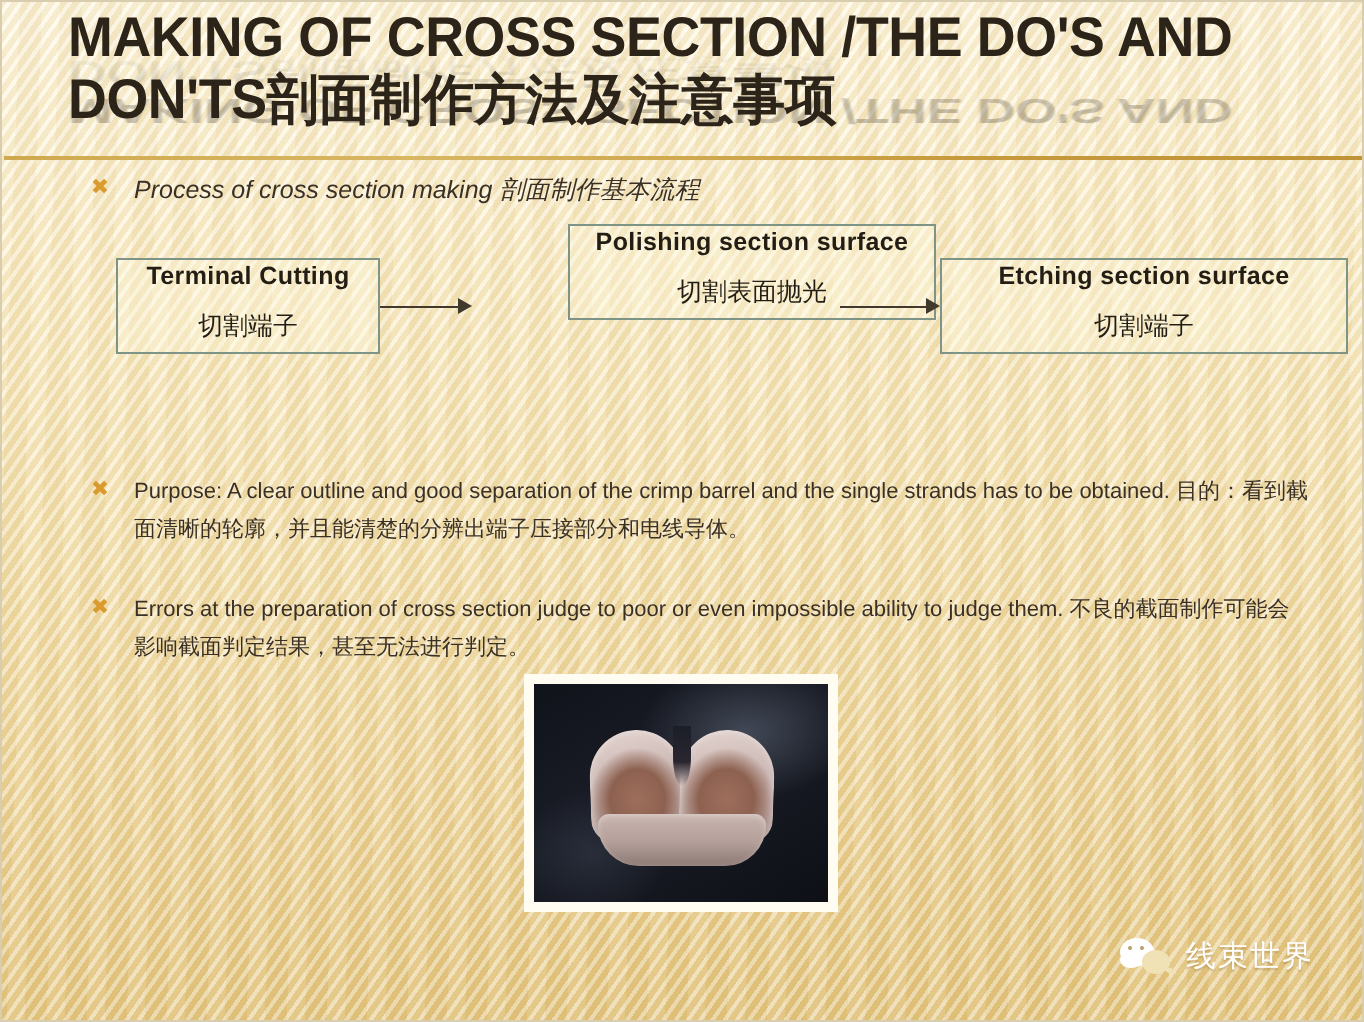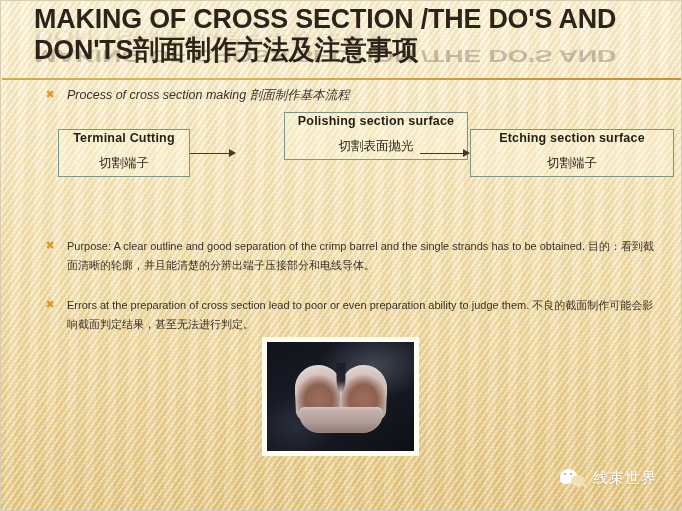--- a/index.html
+++ b/index.html
@@ -365,21 +365,21 @@
     <span class="proc-cn">切割端子</span>
   </div>
 
   <div class="bullet-row" id="bullet-purpose">
     <span class="bullet-mark">✖</span>
     <span class="bullet-text"> Purpose: A clear outline and good separation of the crimp barrel and the  single strands has to be obtained. 目的：看到截面清晰的轮廓，并且能清楚的分辨出端子压接部分和电线导体。</span>
   </div>
 
   <div class="bullet-row" id="bullet-errors">
     <span class="bullet-mark">✖</span>
-    <span class="bullet-text">Errors at the preparation of cross section lead to poor or even preparation ability to judge them. 不良的截面制作可能会影响截面判定结果，甚至无法进行判定。</span>
+    <span class="bullet-text">Errors at the preparation of cross section judge to poor or even impossible ability to judge them. 不良的截面制作可能会影响截面判定结果，甚至无法进行判定。</span>
   </div>
 
   <div id="photo-frame">
     <div id="photo">
       <div id="crimp">
         <div class="lobe" id="lobe-left"></div>
         <div class="lobe" id="lobe-right"></div>
         <div id="crimp-base"></div>
         <div id="crimp-notch"></div>
       </div>

